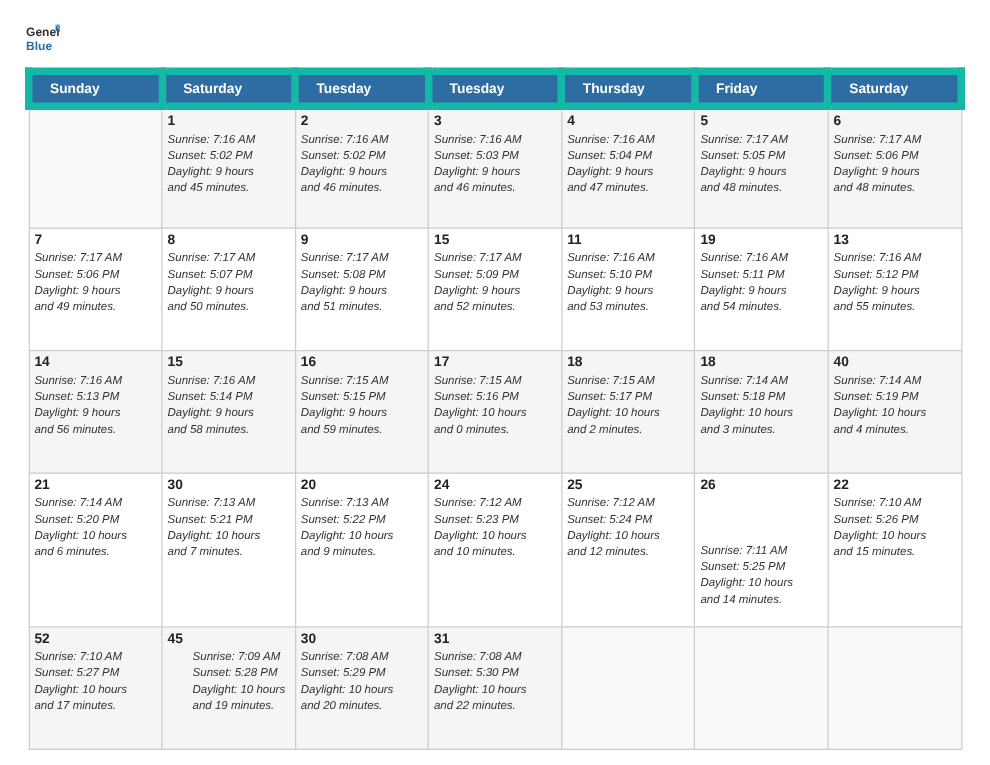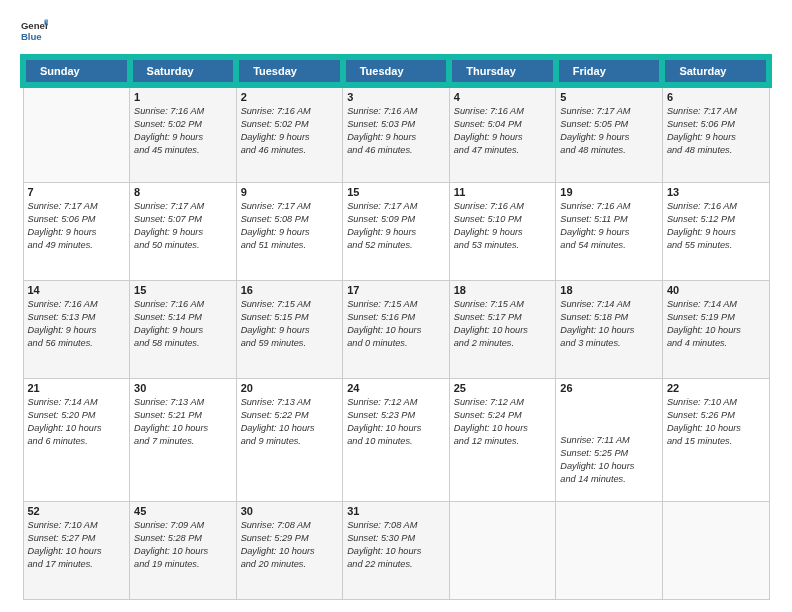--- a/index.html
+++ b/index.html
@@ -326,21 +326,21 @@
         <tr>
           <td>
             <span class="day-number">52</span>
             <div class="day-info" style="white-space: pre-line;">Sunrise: 7:10 AM
 Sunset: 5:27 PM
 Daylight: 10 hours
 and 17 minutes.</div>
           </td>
           <td>
             <span class="day-number">45</span>
-            <div class="day-info" style="white-space: pre-line;">Sunrise: 7:09 AM
+            <div class="day-info" style="white-space: pre-line; margin-left: 20px;">Sunrise: 7:09 AM
 Sunset: 5:28 PM
 Daylight: 10 hours
 and 19 minutes.</div>
           </td>
           <td>
             <span class="day-number">30</span>
             <div class="day-info" style="white-space: pre-line;">Sunrise: 7:08 AM
 Sunset: 5:29 PM
 Daylight: 10 hours
 and 20 minutes.</div>

